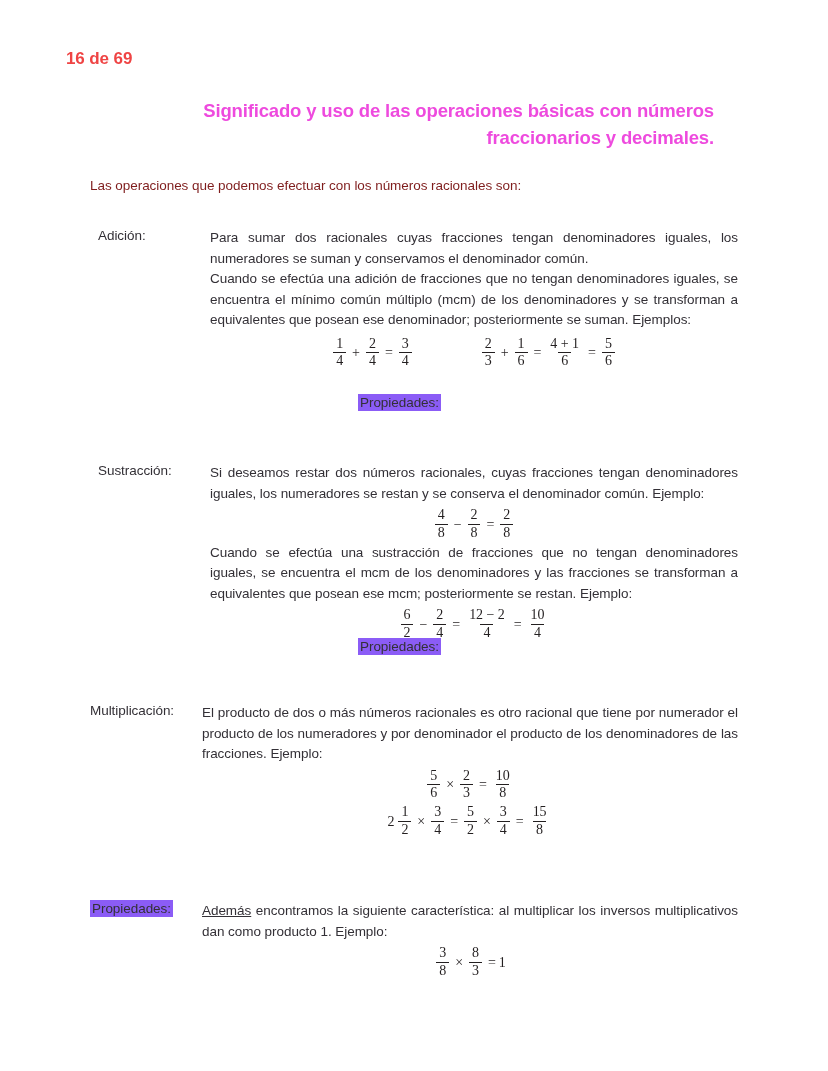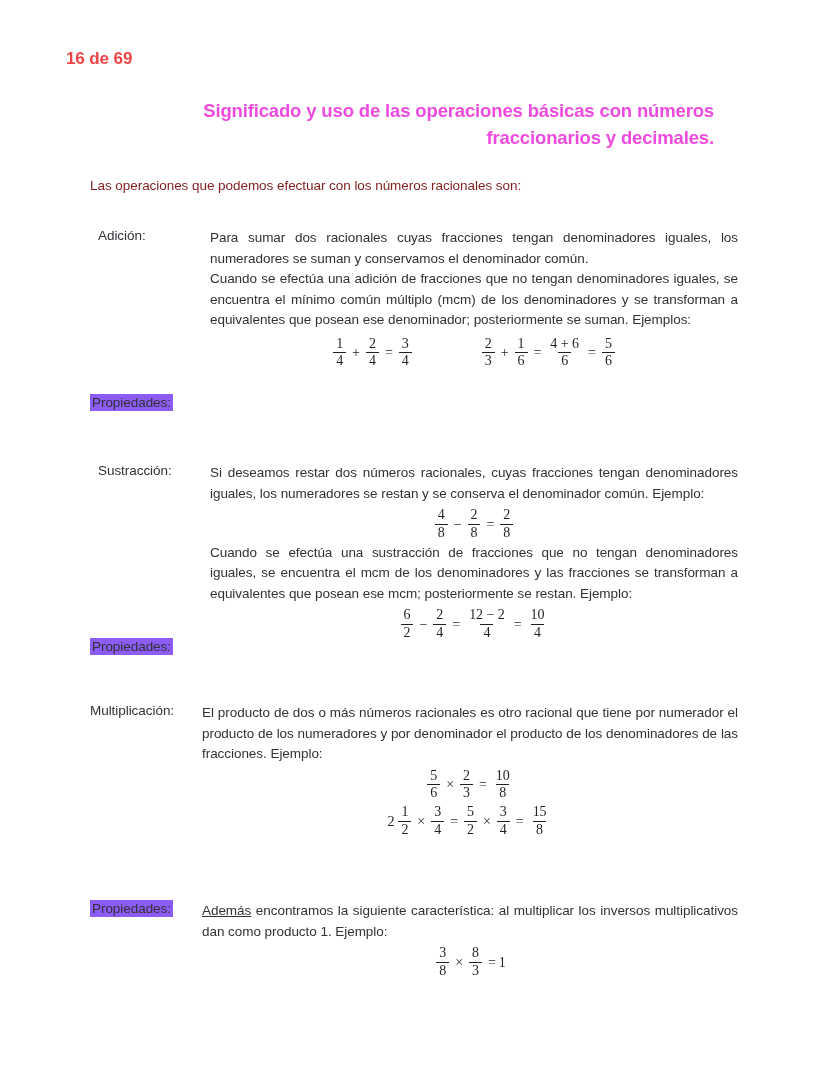--- a/index.html
+++ b/index.html
@@ -52,20 +52,21 @@
     letter-spacing: -0.05px;
   }
   .section {
     position: absolute;
     left: 90px;
     width: 648px;
   }
   .row {
     display: flex;
     align-items: flex-start;
+    justify-content: center;
   }
   .label {
     font-size: 13.5px;
     color: #333036;
     flex: 0 0 auto;
     white-space: nowrap;
     letter-spacing: -0.05px;
   }
   .label-adicion { width: 112px; padding-left: 8px; }
   .label-sustraccion { width: 112px; padding-left: 8px; }
@@ -180,21 +181,21 @@
               <span class="num">2</span>
               <span class="den">3</span>
             </span>
             <span class="op">+</span>
             <span class="frac">
               <span class="num">1</span>
               <span class="den">6</span>
             </span>
             <span class="op">=</span>
             <span class="frac">
-              <span class="num">4 + 6</span>
+              <span class="num">4 + 1</span>
               <span class="den">6</span>
             </span>
             <span class="op">=</span>
             <span class="frac">
               <span class="num">5</span>
               <span class="den">6</span>
             </span>
           </span>
         </div>
       </div>

